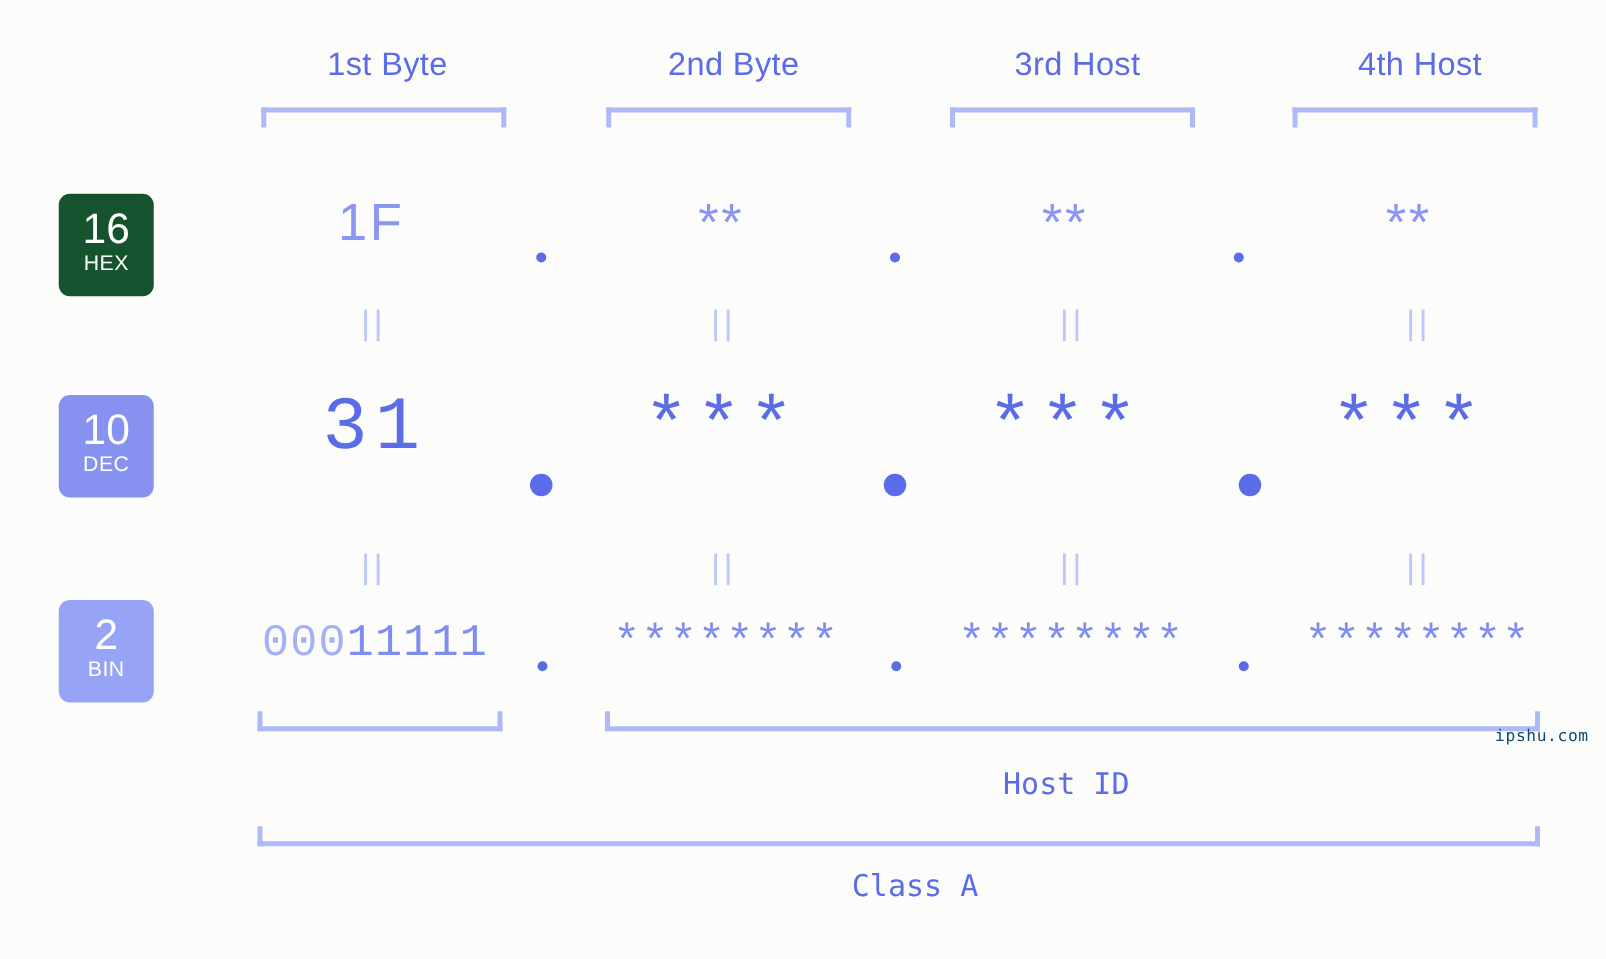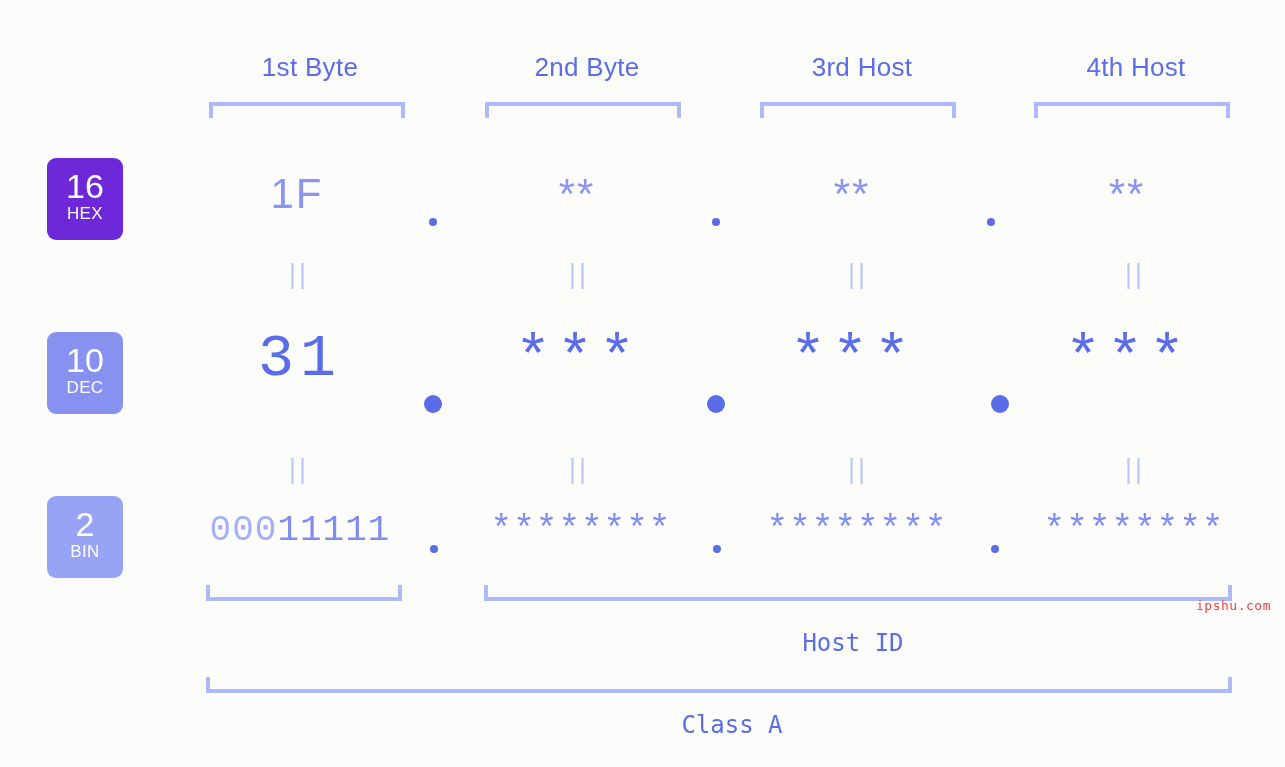--- a/index.html
+++ b/index.html
@@ -14,21 +14,20 @@
     overflow: hidden;
     position: relative;
     color: #5b6ce8;
   }
 
   #page {
     position: absolute;
     left: 0; top: 0;
     width: 1285px;
     height: 615px;
-    margin-top: 16px;
   }
 
   
   .byte-label {
     position: absolute;
     text-align: center;
     font-family: "Liberation Sans", sans-serif;
     font-size: 26px;
     font-weight: 400;
     color: #5b6ce8;
@@ -77,21 +76,21 @@
     color: #ffffff;
   }
   .badge .name {
     display: block;
     font-size: 17px;
     line-height: 20px;
     font-weight: 400;
     color: #ffffff;
     letter-spacing: 0.4px;
   }
-  .badge.hex { top: 142px; height: 82px; background: #6d28d9; }
+  .badge.hex { top: 155px; height: 82px; background: #14532d; }
   .badge.dec { top: 316px; height: 82px; background: #8691f0; }
   .badge.bin { top: 480px; height: 82px; background: #97a4f5; }
 
   
   .row {
     position: absolute;
     left: 0;
     width: 1285px;
   }
   .cell {
@@ -219,21 +218,21 @@
   .id-label.host { left: 748px; width: 210px; top: 613px; }
   .id-label.cls  { left: 532px; width: 400px; top: 695px; font-size: 24px; }
 
   
   .watermark {
     position: absolute;
     right: 14px;
     bottom: 18px;
     font-family: "DejaVu Sans Mono", "Liberation Mono", monospace;
     font-size: 13px;
-    color: #ef4444;
+    color: #0c4a6e;
     letter-spacing: 0.5px;
   }
 </style>
 </head>
 <body>
 
 <div id="page">
 
   <div class="byte-label b1">1st Byte</div>
   <div class="byte-label b2">2nd Byte</div>

